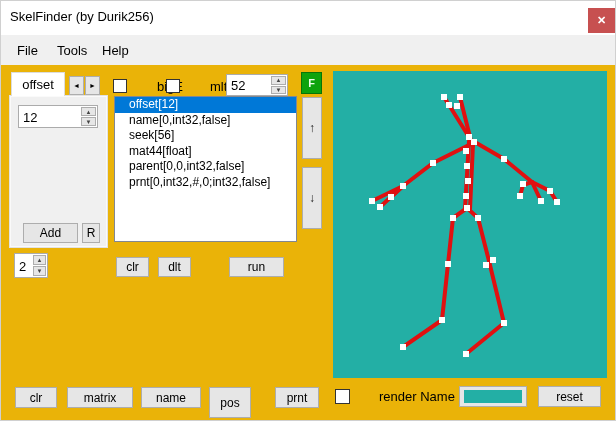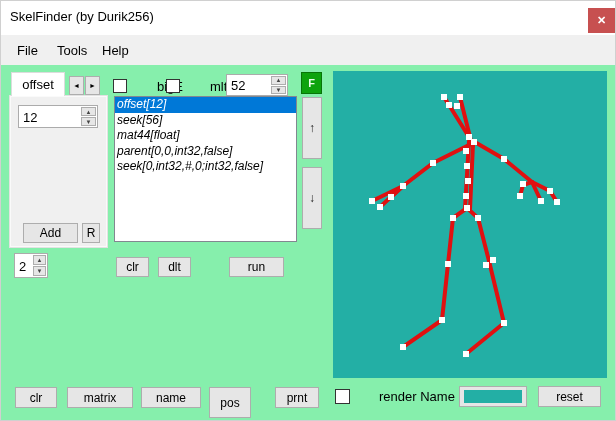--- a/index.html
+++ b/index.html
@@ -1,17 +1,17 @@
 <!DOCTYPE html>
 <html><head>
 <meta charset="utf-8">
 <style>
   html,body{margin:0;padding:0;}
   body{font-family:"Liberation Sans",sans-serif;background:#cfcfcf;}
-  #window{position:relative;width:616px;height:421px;background:#86efac;overflow:hidden;
+  #window{position:relative;width:616px;height:421px;background:#eab308;overflow:hidden;
           border:1px solid #d0d0d0;box-sizing:border-box;}
   
   #titlebar{position:absolute;left:0;top:0;width:616px;height:34px;background:#ffffff;}
   #title-text{position:absolute;left:9px;top:8px;font-size:13px;color:#000;}
   #close-btn{position:absolute;right:2px;top:7px;width:27px;height:25px;background:#c75050;
              color:#fff;font-size:11px;font-weight:bold;display:flex;align-items:center;justify-content:center;}
   
   #menubar{position:absolute;left:0;top:34px;width:616px;height:30px;background:#f0f0f0;}
   .menu-item{position:absolute;top:8px;font-size:13px;color:#000;}
   #menu-file{left:16px;} #menu-tools{left:56px;} #menu-help{left:101px;}
@@ -28,21 +28,21 @@
   .cb-label{position:absolute;font-size:13px;color:#000;padding-left:24px;}
   
   #offset-tab{position:absolute;left:10px;top:71px;width:54px;height:24px;background:#fff;
               border:1px solid #dcdcdc;border-bottom:none;z-index:2;font-size:13px;color:#000;
               display:flex;align-items:center;justify-content:center;box-sizing:border-box;}
   #tab-panel{position:absolute;left:8px;top:94px;width:99px;height:153px;background:#f0f0f0;
              border:1px solid #e2e2e2;box-sizing:border-box;box-shadow:inset 0 0 0 1px #fafafa;}
   
   #field-list{position:absolute;left:113px;top:95px;width:183px;height:146px;background:#fff;
               border:1px solid #828790;box-sizing:border-box;overflow:hidden;}
-  .f-item{height:15.5px;line-height:15.5px;font-size:12px;color:#000;padding-left:2px;white-space:nowrap;font-style:italic;}
+  .f-item{height:15.5px;line-height:15.5px;font-size:12px;color:#000;padding-left:14px;white-space:nowrap;}
   .f-item.selected{background:#0078d7;color:#fff;}
   
   .tallbtn{font-size:12px;color:#1a1a1a;}
   
   #canvas{position:absolute;left:332px;top:70px;width:274px;height:307px;background:#23afa5;}
   
   #bone-list{position:absolute;left:10px;top:283px;width:300px;height:91px;background:#fff;
              border:1px solid #828790;box-sizing:border-box;}
   .b-item{height:16px;line-height:16px;font-size:12px;color:#000;padding-left:3px;}
   #v-scroll{position:absolute;right:0;top:0;width:17px;height:74px;background:#f0f0f0;}
@@ -114,24 +114,25 @@
   </div>
   <div class="btn" style="left:22px;top:222px;width:55px;height:20px;">
     <span>Add</span>
   </div>
   <div class="btn" style="left:81px;top:222px;width:18px;height:20px;">
     <span>R</span>
   </div>
 
   <div id="field-list">
     <div class="f-item selected">offset[12]</div>
+    <div class="f-item">name[0,int32,false]</div>
     <div class="f-item">seek[56]</div>
     <div class="f-item">mat44[float]</div>
     <div class="f-item">parent[0,0,int32,false]</div>
-    <div class="f-item">seek[0,int32,#,0;int32,false]</div>
+    <div class="f-item">prnt[0,int32,#,0;int32,false]</div>
   </div>
 
   <div class="btn tallbtn" style="left:301px;top:96px;width:20px;height:62px;">
     <span>↑</span>
   </div>
   <div class="btn tallbtn" style="left:301px;top:166px;width:20px;height:62px;">
     <span>↓</span>
   </div>
 
   <div class="input" style="left:13px;top:252px;width:34px;height:25px;">

